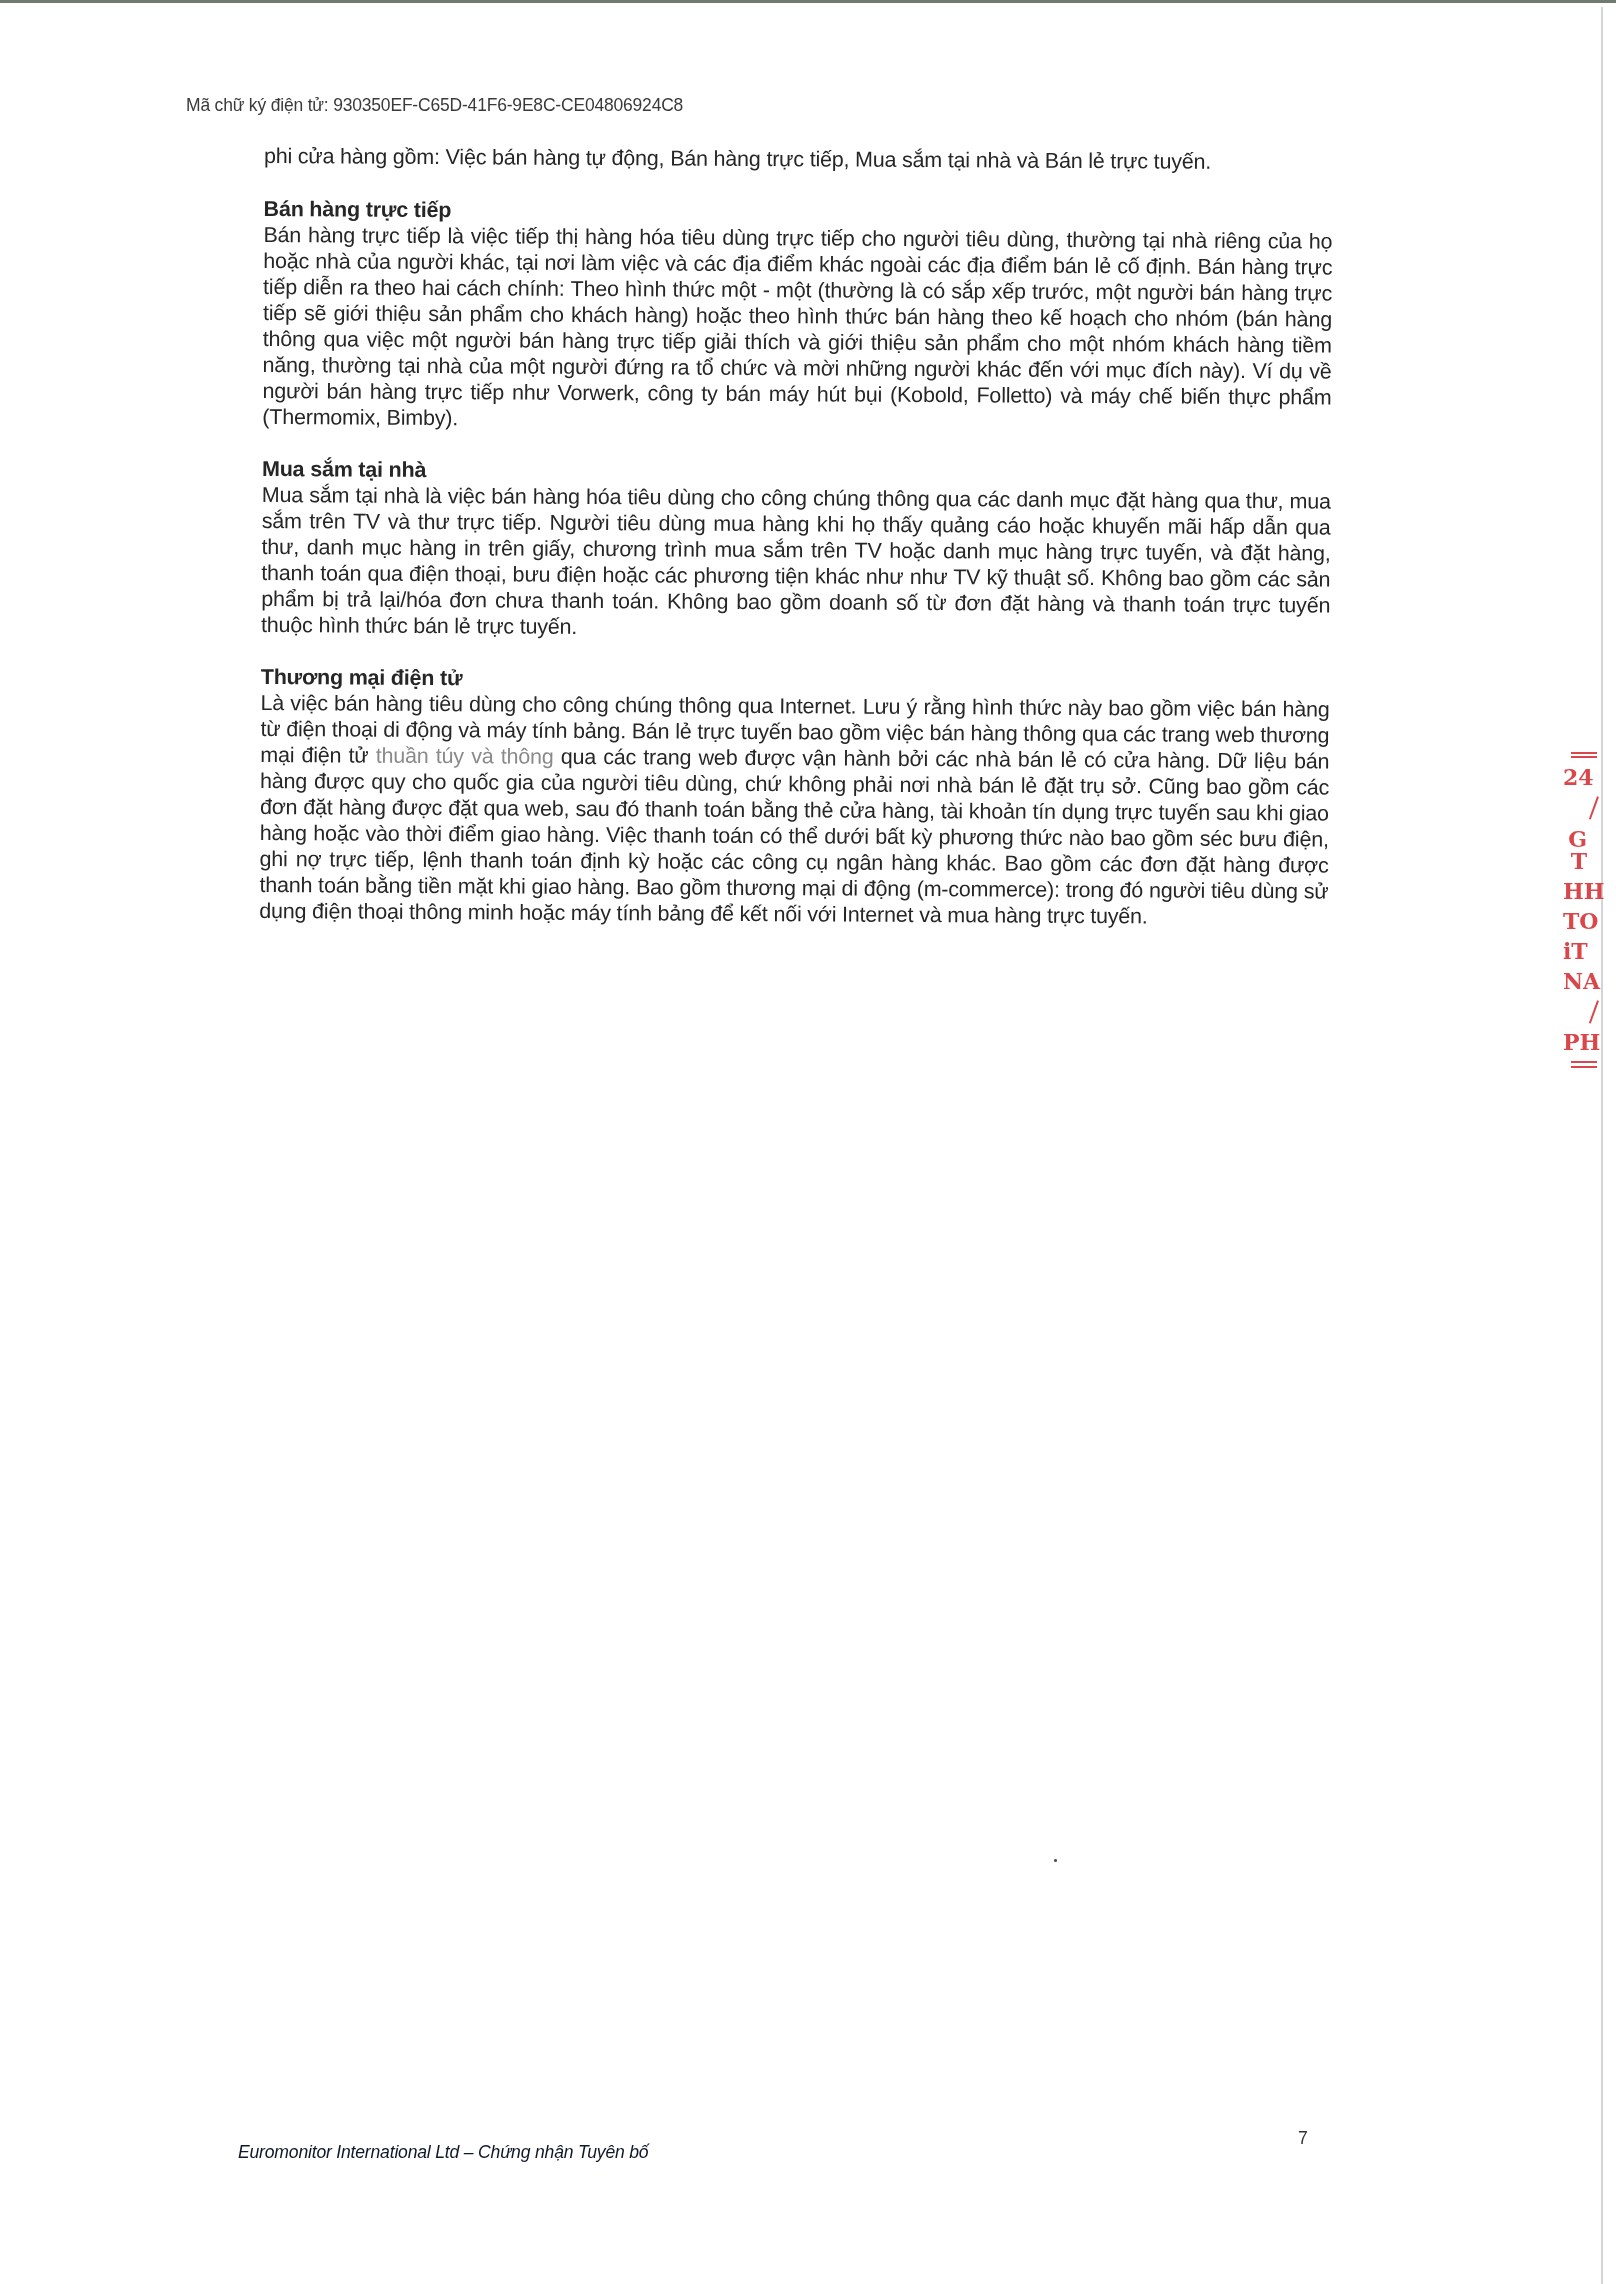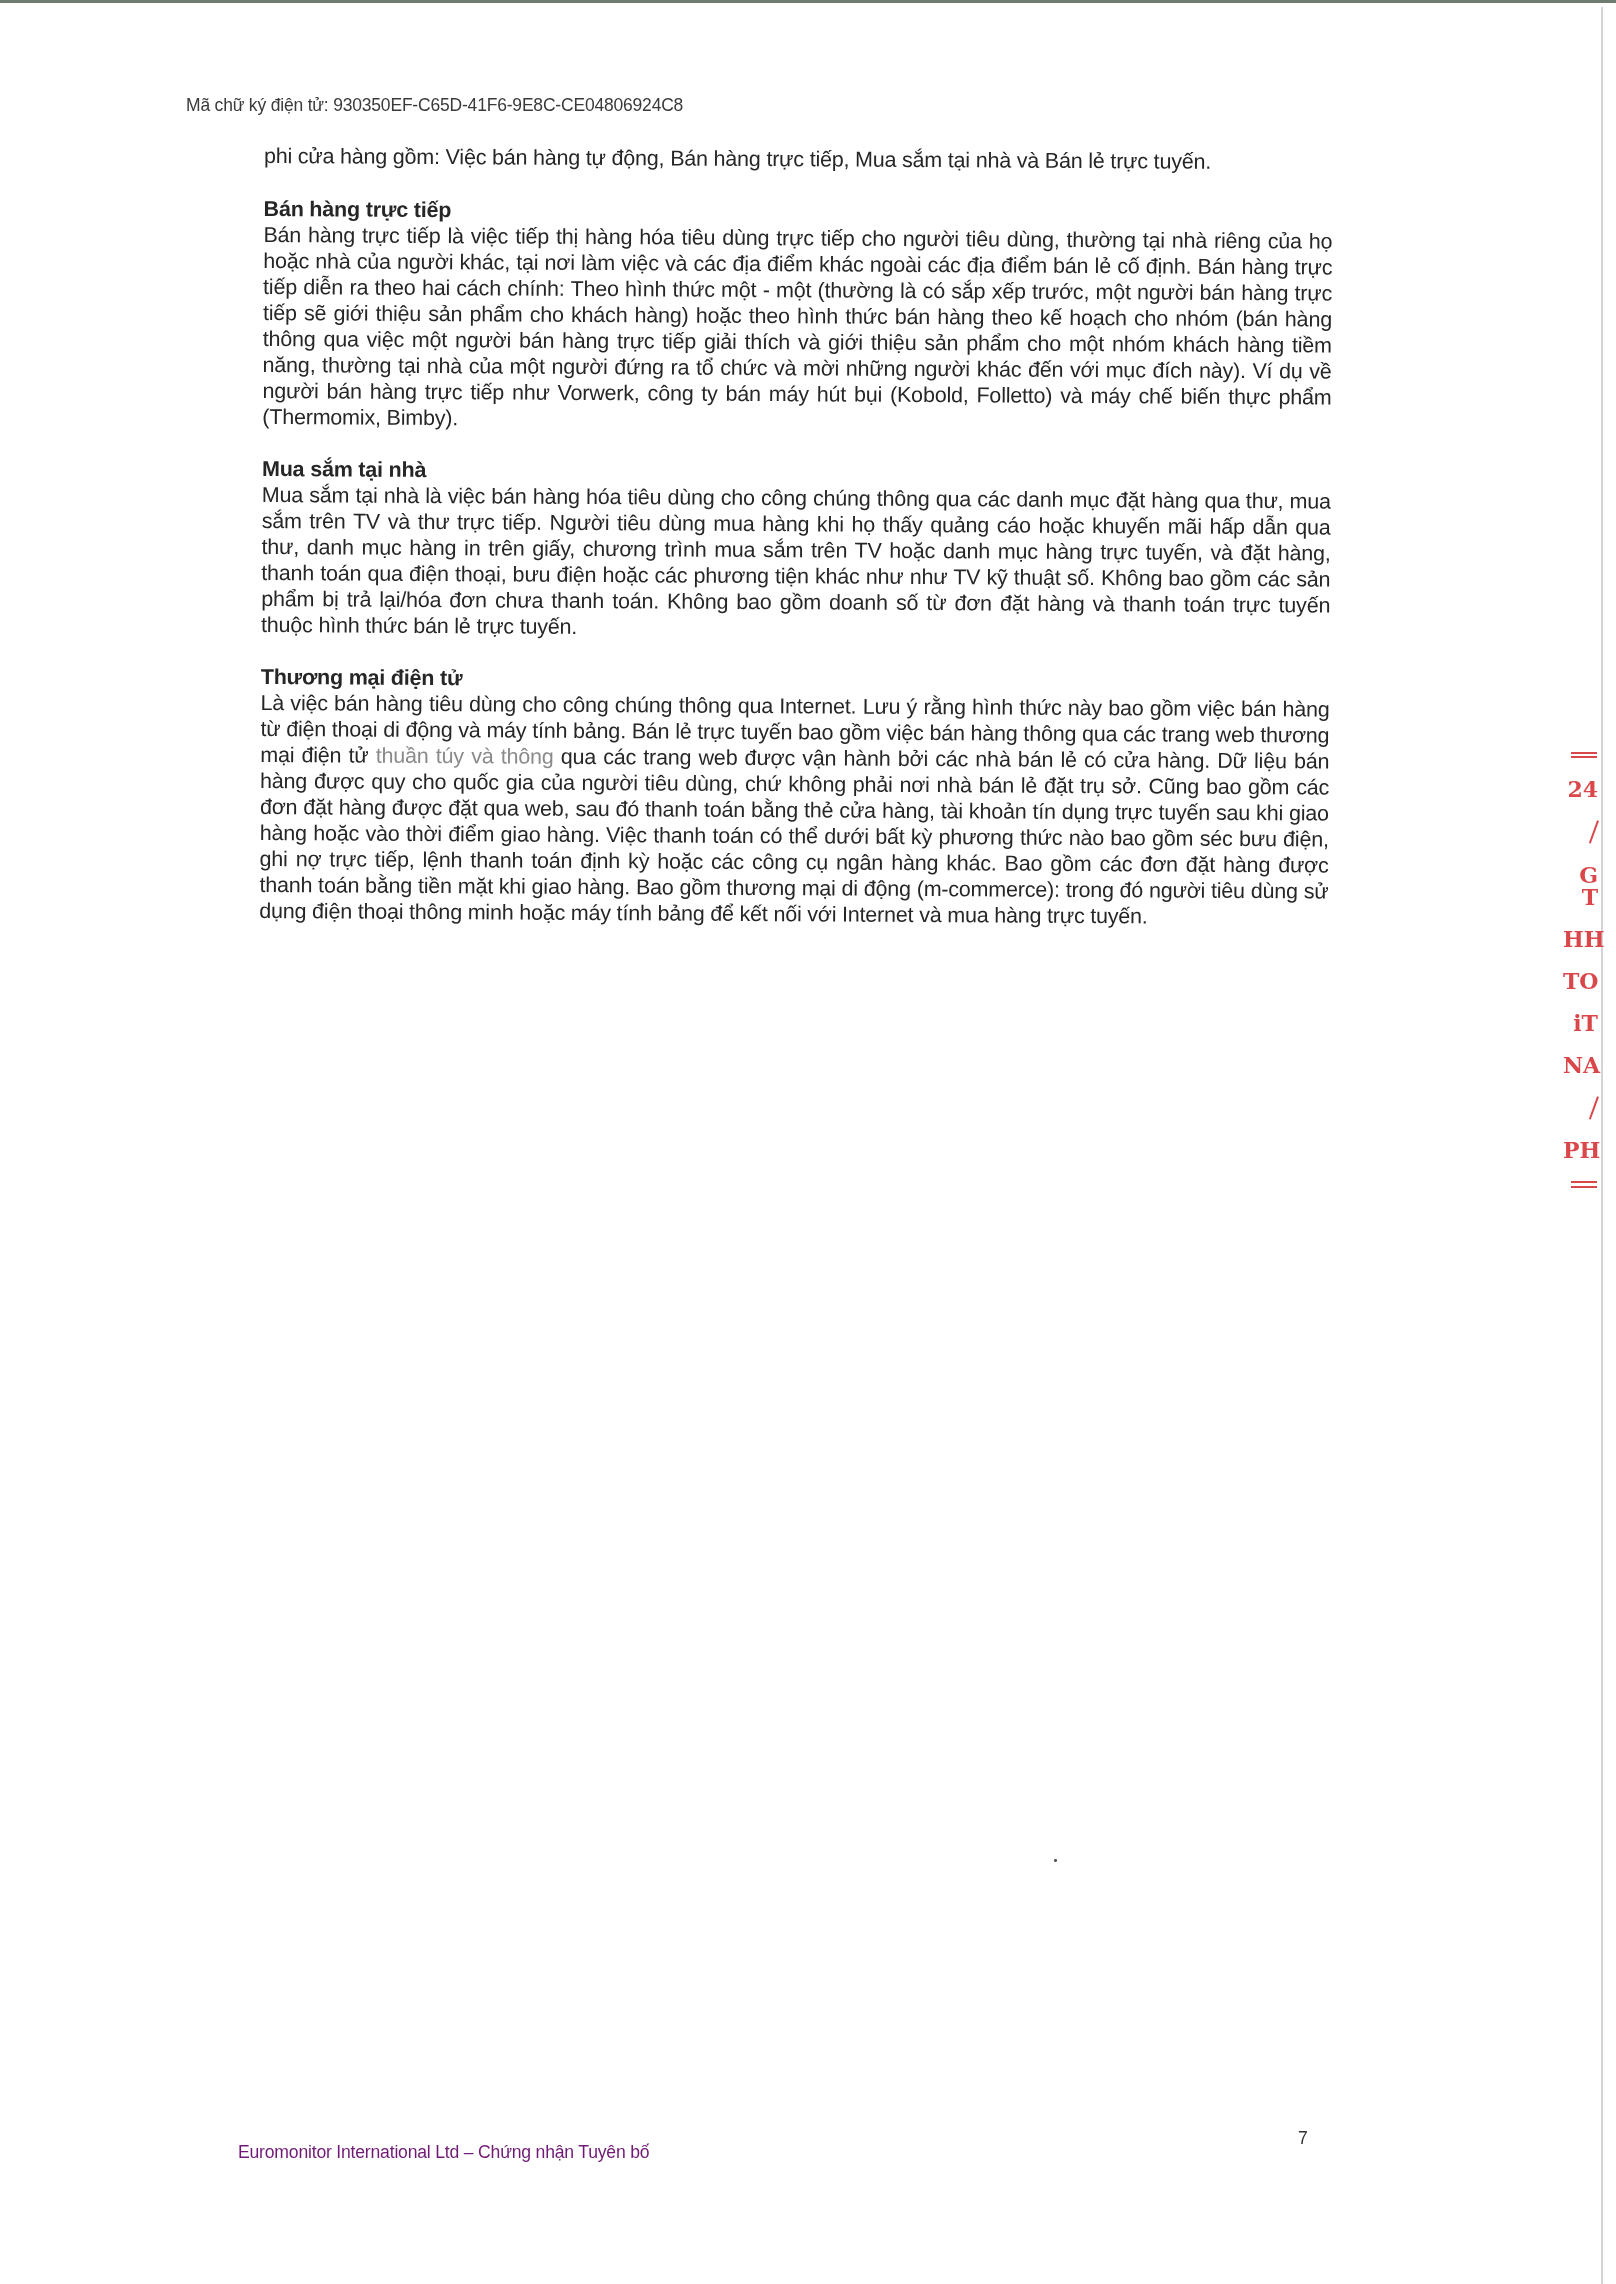--- a/index.html
+++ b/index.html
@@ -12,29 +12,29 @@
   .sig-code {
     position: absolute; left: 186px; top: 94px; font-size: 19px; color: #3a3a3a;
     letter-spacing: -0.2px; transform: scaleX(0.92); transform-origin: left top;
   }
   .content { position: absolute; left: 264px; top: 143px; width: 1069px; transform: rotate(0.35deg); transform-origin: left top; }
   .para { font-size: 21.5px; line-height: 26px; color: #262626; margin: 0; text-align: justify; letter-spacing: -0.2px; }
   .heading { font-size: 21.5px; font-weight: bold; line-height: 26px; color: #262626; margin: 0; letter-spacing: -0.2px; }
   .intro { margin-bottom: 27px; text-align: left; }
   .section { margin-bottom: 26px; }
   .faded { color: #8a8a8a; }
-  .footer-left { position: absolute; left: 238px; top: 2142px; font-size: 17.6px; color: #701a75; letter-spacing: -0.2px; }
+  .footer-left { position: absolute; left: 238px; top: 2142px; font-size: 17.6px; color: #0f172a; letter-spacing: -0.2px; font-style: italic; }
   .footer-page { position: absolute; left: 1298px; top: 2128px; font-size: 17.6px; color: #333; }
   .stamp {
     position: absolute; left: 1563px; top: 749px; width: 38px; height: 287px;
     color: #d9474a; font-family: "DejaVu Serif", serif; font-size: 22px; line-height: 1;
   }
   .stamp .bar { width: 26px; height: 2px; background: #d9474a; margin: 2.6px 0 2.6px 7.8px; }
   .stamp .slash { width: 2px; height: 23.5px; background: #d9474a; margin: 2.6px 0 5.2px 30px; transform: rotate(20deg); }
-  .stamp .glyph { display: block; text-align: right; padding-right: 3px; margin: 20px 0; font-weight: bold; }
+  .stamp .glyph { display: block; text-align: right; padding-right: 14px; margin: 8px 0; font-weight: bold; }
   .dot { position: absolute; left: 1054px; top: 1859px; width: 2.6px; height: 2.6px; border-radius: 50%; background: #555; }
 </style>
 </head>
 <body>
 
 <div class="top-border"></div>
 <div class="right-edge"></div>
 
 <div class="sig-code">Mã chữ ký điện tử: 930350EF-C65D-41F6-9E8C-CE04806924C8</div>
 

